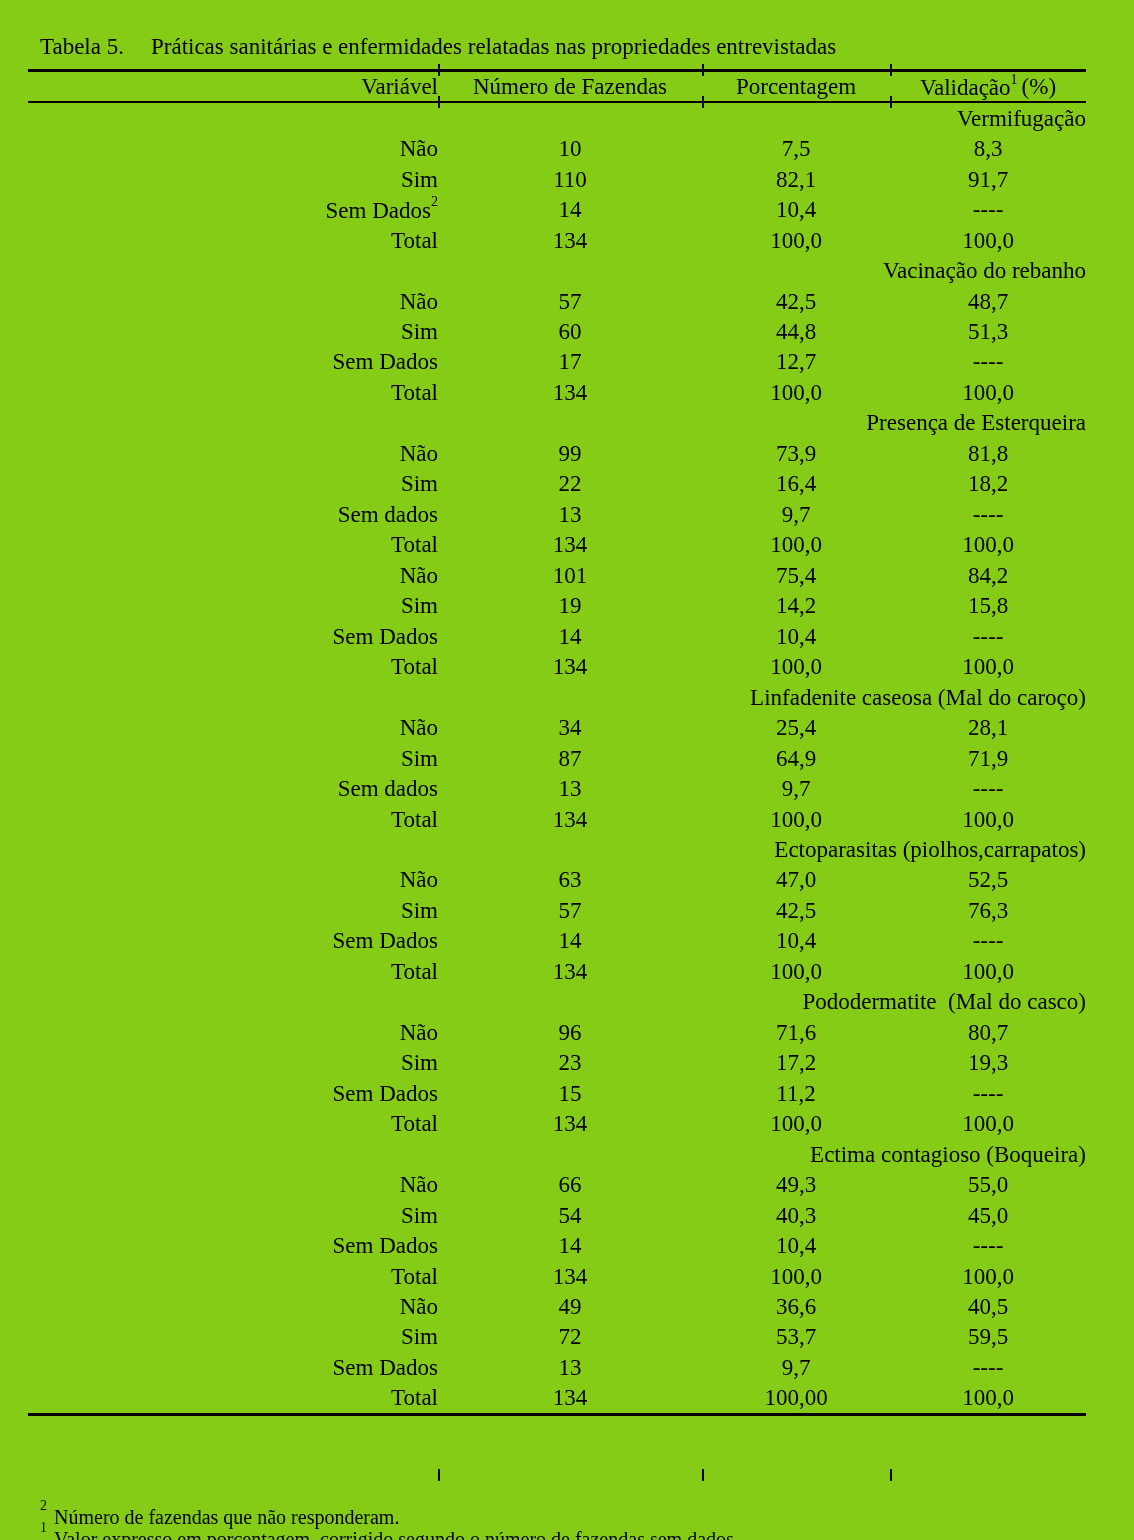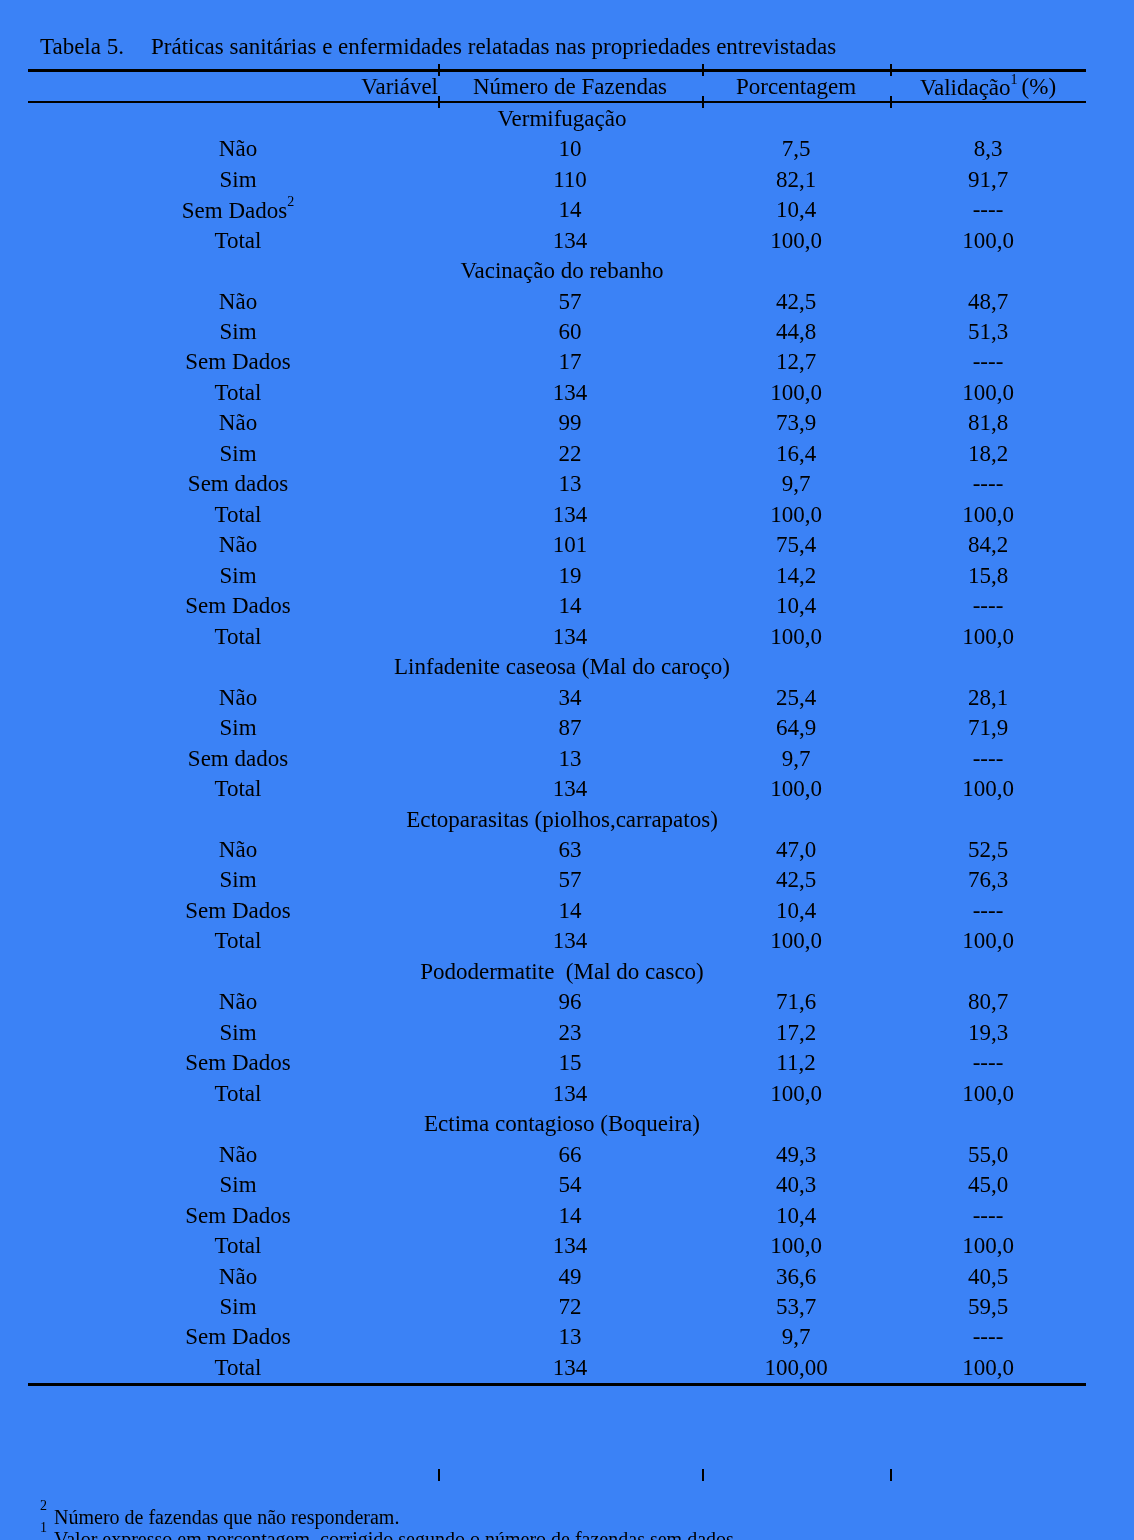--- a/index.html
+++ b/index.html
@@ -1,21 +1,21 @@
 <!DOCTYPE html>
 <html><head>
 <meta charset="utf-8">
 <style>
   html, body { margin: 0; padding: 0; background: #ffffff; }
   body {
     width: 1134px; height: 1540px;
     font-family: "Liberation Serif", "DejaVu Serif", serif;
     color: #000; overflow: hidden;
   }
-  .page { position: relative; width: 1134px; height: 1540px; background: #3b82f6; }
+  .page { position: relative; width: 1134px; height: 1540px; background: #84cc16; }
 
   .title { position: absolute; left: 40px; top: 34px; font-size: 23px; white-space: nowrap; }
   .title .caption { margin-left: 27px; }
 
   table.datatable {
     position: absolute; left: 28px; top: 69px; width: 1058px;
     border-collapse: collapse; table-layout: fixed;
     font-size: 23px; line-height: 1;
     border-top: 3px solid #000; border-bottom: 3px solid #000;
   }
@@ -26,21 +26,21 @@
     font-weight: normal; font-size: 23px; text-align: center;
     height: 29px; padding: 0; border-bottom: 2.5px solid #000;
     vertical-align: middle;
   }
   thead th.var { text-align: right; padding-left: 10px; }
   thead sup { font-size: 14px; position: relative; top: -2px; }
   thead .unit { margin-left: 4px; }
 
   tbody td { height: 30.47px; padding: 0; text-align: center; vertical-align: middle; }
   tbody td.var {
-    text-align: center; padding-left: 10px; white-space: pre-wrap;
+    text-align: right; padding-left: 10px; white-space: pre-wrap;
   }
   tbody td.var sup { font-size: 14px; position: relative; top: -3px; }
 
   .tick { position: absolute; width: 2px; background: #000; }
 
   .footnotes { position: absolute; left: 40px; font-size: 20px; }
   .footnote { position: absolute; left: 0; top: 0; white-space: nowrap; }
   .footnote sup { font-size: 14px; position: relative; top: -6px; margin-right: 7px; }
 </style>
 </head>
@@ -116,20 +116,23 @@
           <td>12,7</td>
           <td>----</td>
         </tr>
         <tr>
           <td class="var"><span>Total</span></td>
           <td>134</td>
           <td>100,0</td>
           <td>100,0</td>
         </tr>
         <tr>
+          <td class="var" colspan="4">Presença de Esterqueira</td>
+        </tr>
+        <tr>
           <td class="var"><span>Não</span></td>
           <td>99</td>
           <td>73,9</td>
           <td>81,8</td>
         </tr>
         <tr>
           <td class="var"><span>Sim</span></td>
           <td>22</td>
           <td>16,4</td>
           <td>18,2</td>

